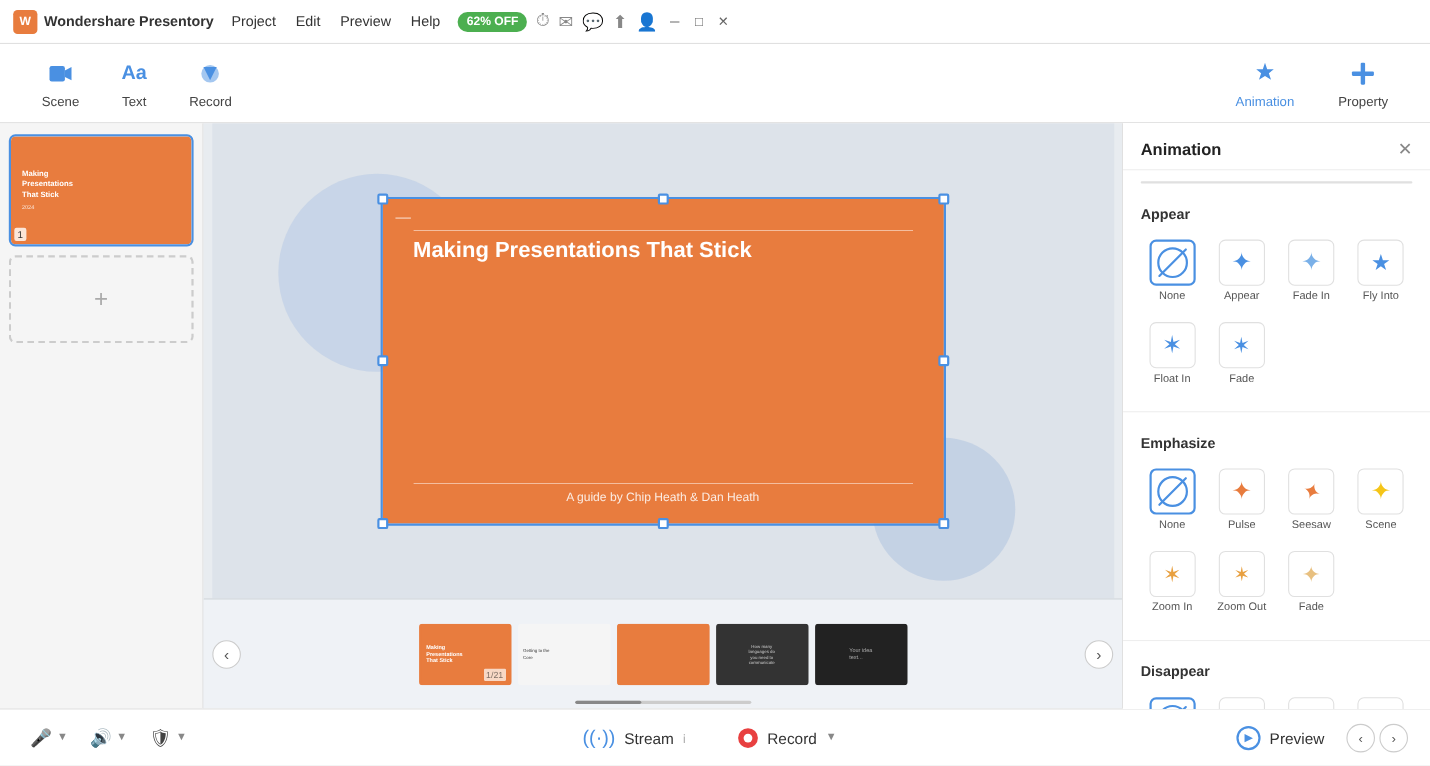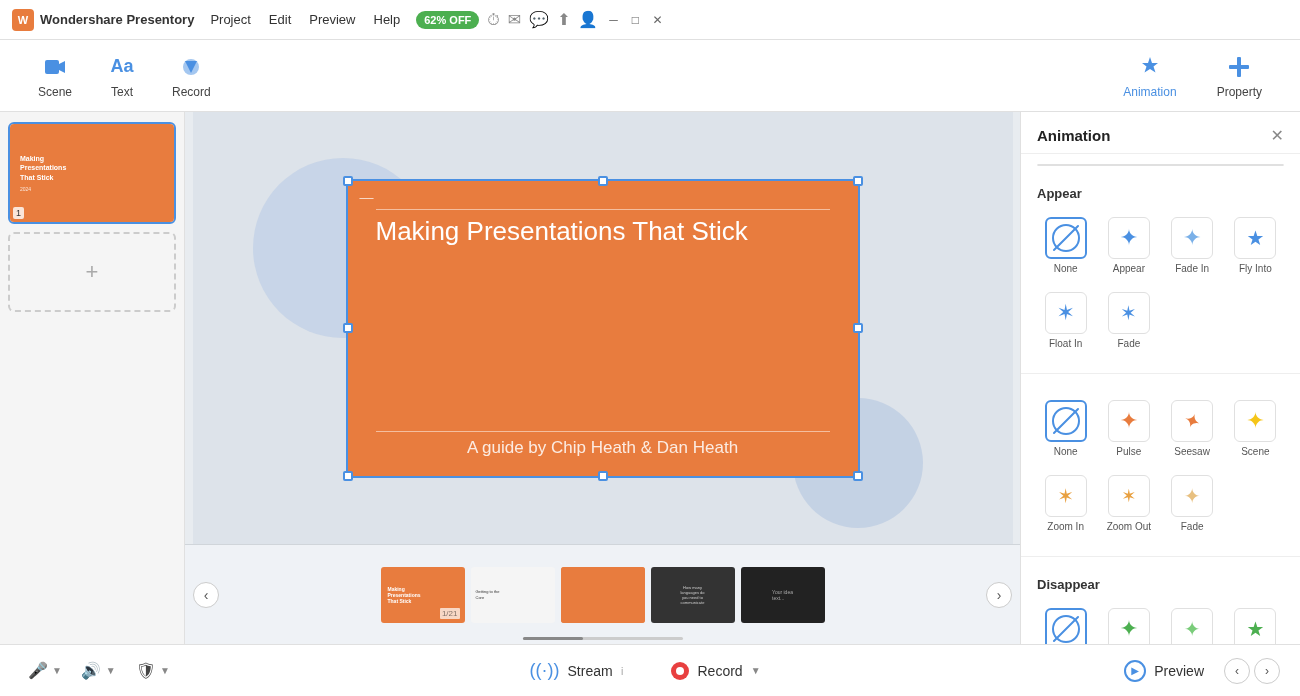--- a/index.html
+++ b/index.html
@@ -258,32 +258,32 @@
     .handle-tc { top: -5px; left: 50%; transform: translateX(-50%); }
     .handle-tr { top: -5px; right: -5px; }
     .handle-ml { top: 50%; left: -5px; transform: translateY(-50%); }
     .handle-mr { top: 50%; right: -5px; transform: translateY(-50%); }
     .handle-bl { bottom: -5px; left: -5px; }
     .handle-bc { bottom: -5px; left: 50%; transform: translateX(-50%); }
     .handle-br { bottom: -5px; right: -5px; }
 
     .slide-title-main {
       color: white;
-      font-size: 26px;
-      font-weight: 400;
+      font-size: 20px;
+      font-weight: 700;
       line-height: 1.2;
     }
     .slide-rule {
       border: none;
       border-top: 1px solid rgba(255,255,255,0.5);
       margin: 6px 0;
     }
     .slide-subtitle {
       color: rgba(255,255,255,0.85);
-      font-size: 17px;
+      font-size: 11px;
       text-align: center;
     }
     .slide-minus {
       position: absolute;
       top: 8px;
       left: 12px;
       color: rgba(255,255,255,0.7);
       font-size: 14px;
     }
 
@@ -794,20 +794,21 @@
             <span style="color:#4a90e2; font-size:20px; display:inline-block; transform:scaleX(-1);">✶</span>
           </div>
           <span class="anim-item-label">Fade</span>
         </div>
       </div>
     </div>
 
     <hr class="anim-section-divider">
 
     <div class="anim-section">
+      <div class="anim-section-title">Emphasize</div>
       <div class="anim-grid">
 
         <div class="anim-item selected-blue">
           <div class="anim-icon-wrap">
             <div style="width:28px;height:28px;border:2px solid #4a90e2;border-radius:50%;position:relative;display:flex;align-items:center;justify-content:center;">
               <div style="position:absolute;width:2px;height:36px;background:#4a90e2;transform:rotate(45deg);border-radius:1px;"></div>
             </div>
           </div>
           <span class="anim-item-label">None</span>
         </div>

